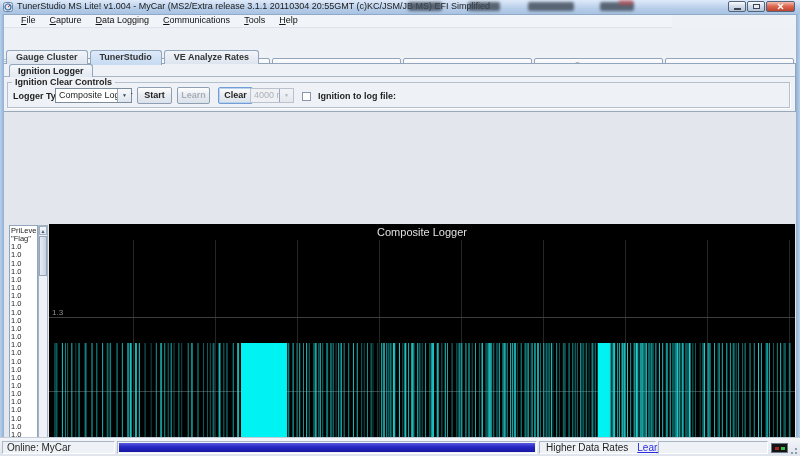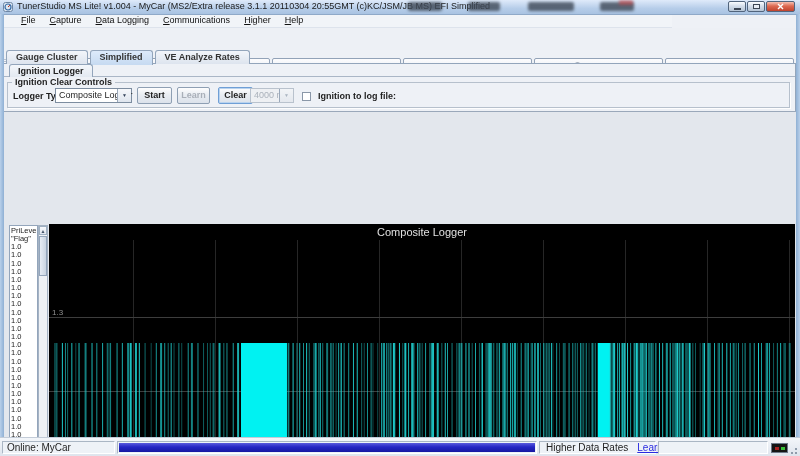--- a/index.html
+++ b/index.html
@@ -141,21 +141,21 @@
         </svg>
       </div>
     </div>
   </div>
 
   <div id="menubar">
     <span class="menu-item mn">File</span>
     <span class="menu-item mn">Capture</span>
     <span class="menu-item mn">Data Logging</span>
     <span class="menu-item mn">Communications</span>
-    <span class="menu-item mn">Higher</span>
+    <span class="menu-item mn">Tools</span>
     <span class="menu-item mn">Help</span>
   </div>
 
   <div id="toolbar">
     <div id="toolbar-grip"></div>
     <div id="toolbar-buttons">
       <div class="tb-btn">
         <svg class="tb-icon" viewBox="0 0 12 12">
           <circle cx="6" cy="6" r="4.5" fill="#d8dee8" stroke="#56617a"></circle>
           <line x1="6" y1="6" x2="8.6" y2="3.6" stroke="#2a4f9a" stroke-width="1.3"></line>
@@ -201,21 +201,21 @@
           <rect x="3.6" y="7.5" width="1.2" height="3" fill="#16315e"></rect>
           <rect x="7" y="1.5" width="2" height="9" rx="1" fill="#4a7ec8"></rect>
         </svg>
         <span class="tb-label mn">Tuning</span>
       </div>
     </div>
   </div>
 
   <div id="tabs-row">
     <div class="tab">Gauge Cluster</div>
-    <div class="tab active">Simplified</div>
+    <div class="tab active">TunerStudio</div>
     <div class="tab">VE Analyze Rates</div>
   </div>
 
   <div id="content-panel"></div>
   <div id="inner-tab">Ignition Logger</div>
   <div id="inner-tabline"></div>
 
   <div id="groupbox"></div>
   <div id="groupbox-label">Ignition Clear Controls</div>
 

